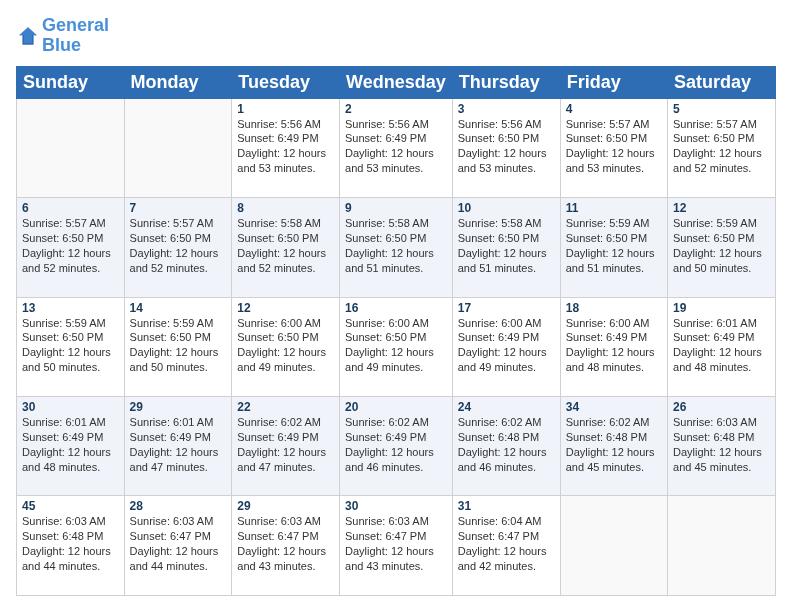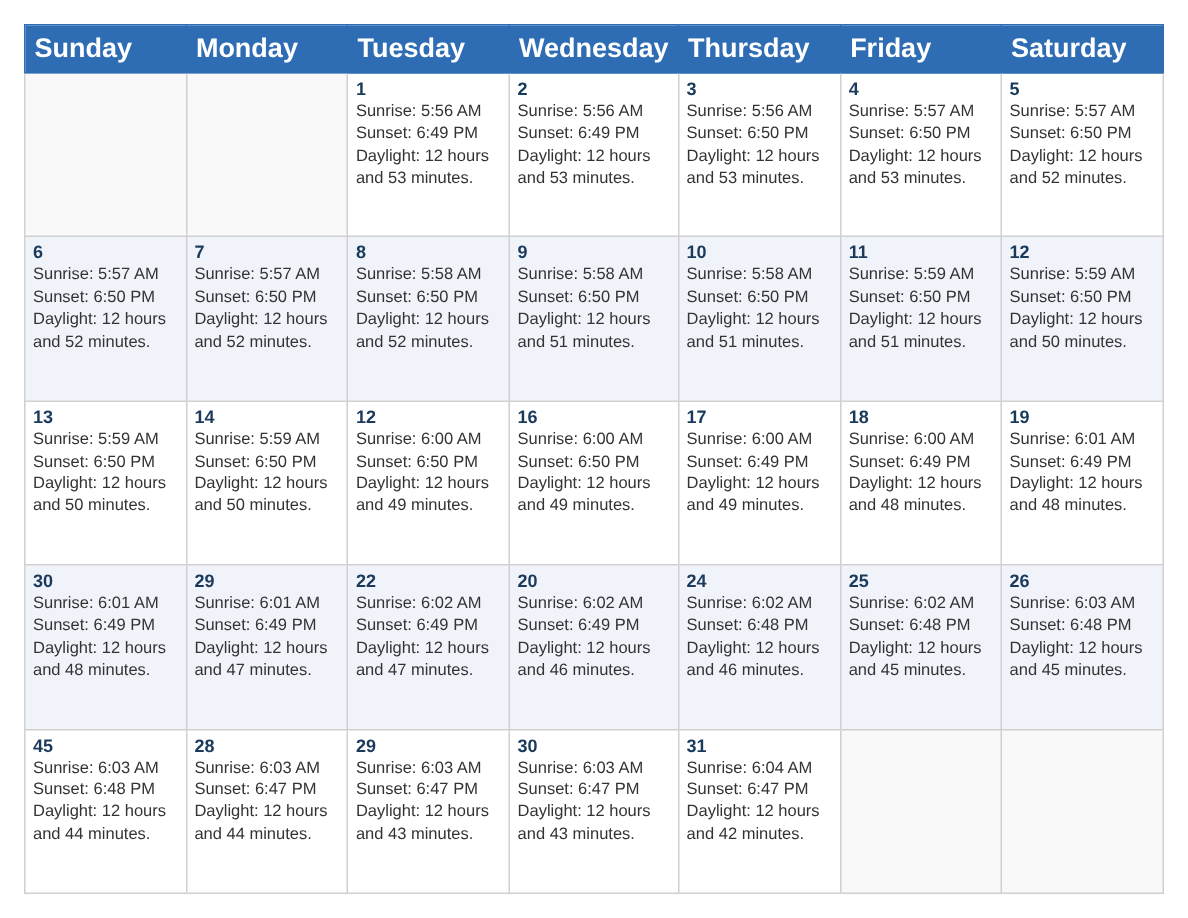--- a/index.html
+++ b/index.html
@@ -90,20 +90,36 @@
       background: #f9f9f9;
     }
     .row-alt {
       background: #f0f4fa;
     }
   </style>
 </head>
 <body>
 
 <div class="page">
+  <div class="header">
+    <div class="logo">
+      <svg class="logo-icon" viewBox="0 0 30 30">
+        <polygon points="15,4 26,14 22,14 22,26 8,26 8,14 4,14" fill="#2e6db4"></polygon>
+        <polygon points="15,4 26,14 20,14 20,24 10,24 10,14 4,14" fill="#4a90d9" opacity="0.6"></polygon>
+      </svg>
+      <div class="logo-text">
+        <div><span>General</span></div>
+        <div style="color:#4a90d9">Blue</div>
+      </div>
+    </div>
+    <div class="title-block">
+      <div class="month-title"></div>
+      <div class="location-title"></div>
+    </div>
+  </div>
 
   <table class="calendar">
     <thead>
       <tr>
       <th>Sunday</th>
           <th>Monday</th>
           <th>Tuesday</th>
           <th>Wednesday</th>
           <th>Thursday</th>
           <th>Friday</th>
@@ -210,21 +226,21 @@
           </td>
           <td>
             <span class="day-num">20</span>
           <div class="day-info">Sunrise: 6:02 AM<br>Sunset: 6:49 PM<br>Daylight: 12 hours and 46 minutes.</div>
           </td>
           <td>
             <span class="day-num">24</span>
           <div class="day-info">Sunrise: 6:02 AM<br>Sunset: 6:48 PM<br>Daylight: 12 hours and 46 minutes.</div>
           </td>
           <td>
-            <span class="day-num">25</span>
+            <span class="day-num">34</span>
           <div class="day-info">Sunrise: 6:02 AM<br>Sunset: 6:48 PM<br>Daylight: 12 hours and 45 minutes.</div>
           </td>
           <td>
             <span class="day-num">26</span>
           <div class="day-info">Sunrise: 6:03 AM<br>Sunset: 6:48 PM<br>Daylight: 12 hours and 45 minutes.</div>
           </td>
         </tr>
         <tr>
           <td>
             <span class="day-num">45</span>

